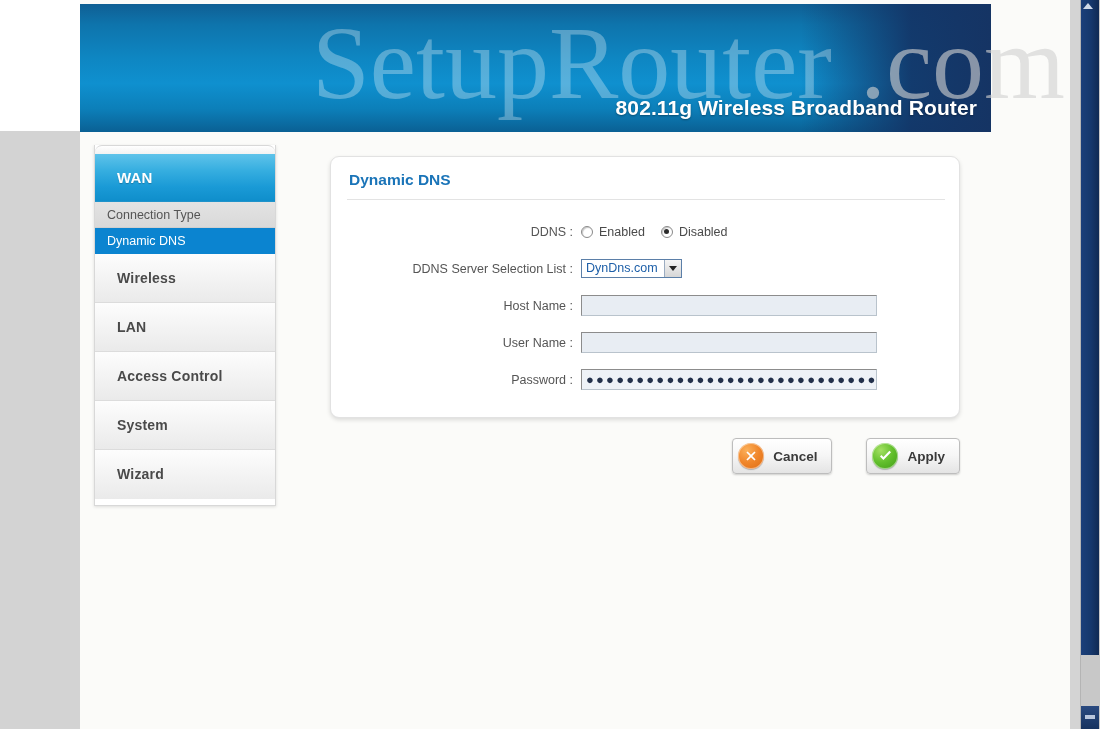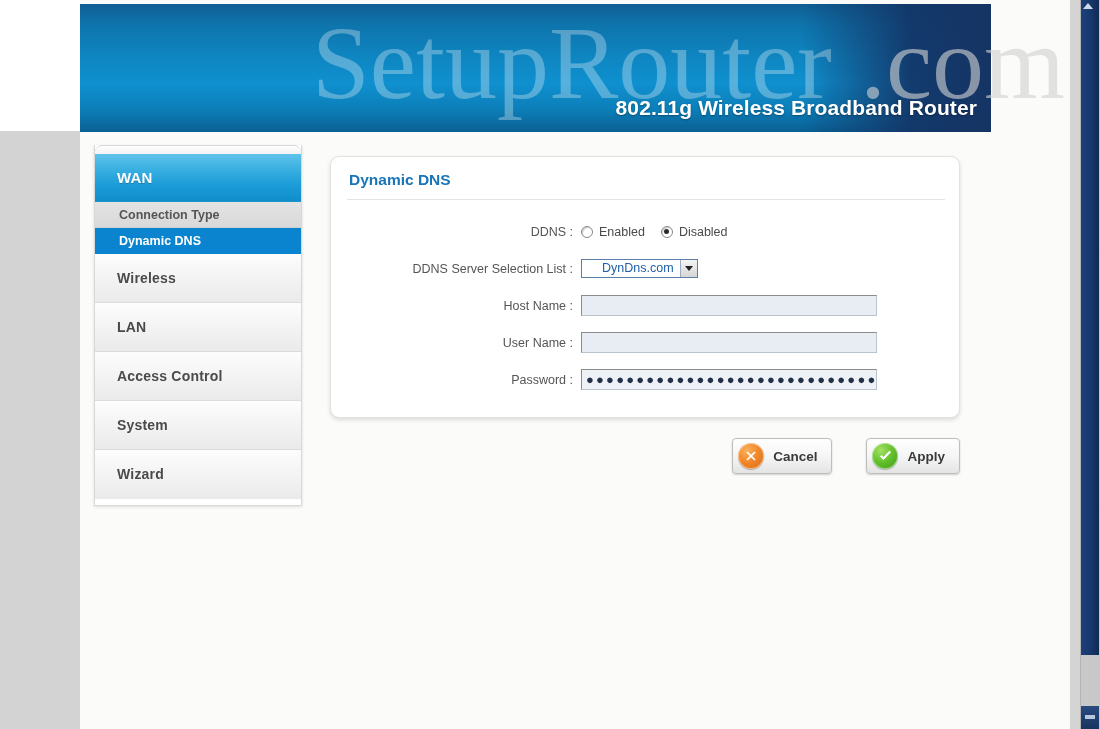--- a/index.html
+++ b/index.html
@@ -97,21 +97,21 @@
   }
   .watermark .wm-tail {
     color: rgba(208,208,208,0.62);
     margin-left: 28px;
   }
 
   
   .sidebar {
     position: absolute;
     left: 14px; top: 145px;
-    width: 208px;
+    width: 182px;
     background: #ffffff;
     border: 1px solid #d8d8d8;
     border-top: none;
     box-sizing: border-box;
     box-shadow: 0 1px 3px rgba(0,0,0,.12);
     padding-bottom: 6px;
   }
   .sidebar-top-cap {
     height: 8px;
     background: linear-gradient(180deg, #ffffff 0%, #f2f2f2 100%);
@@ -127,27 +127,26 @@
     font-size: 15px;
     font-weight: bold;
     background: linear-gradient(180deg, #5fc3ea 0%, #36aee0 35%, #1a9ad6 70%, #0f8ecb 100%);
     border-bottom: 1px solid #1f93ca;
     letter-spacing: .2px;
     text-shadow: 0 1px 1px rgba(0,0,0,.22);
   }
   .nav-sub {
     height: 26px;
     line-height: 26px;
-    padding-left: 24px;
+    padding-left: 12px;
     box-sizing: border-box;
     font-size: 12.5px;
     color: #555555;
     background: linear-gradient(180deg, #e3e3e3 0%, #d9d9d9 100%);
     border-bottom: 1px solid #cfcfcf;
-    font-weight: bold;
   }
   .nav-sub.selected {
     background: #0b84d0;
     color: #ffffff;
     border-bottom: 1px solid #0b84d0;
   }
   .nav-item {
     height: 49px;
     line-height: 49px;
     padding-left: 22px;
@@ -243,21 +242,20 @@
   }
 
   
   .select-box {
     display: inline-flex;
     align-items: center;
     height: 19px;
     border: 1px solid #5b7fa8;
     background: #ffffff;
     box-sizing: border-box;
-    padding-left: 16px;
   }
   .select-value {
     padding: 0 6px 0 4px;
     font-size: 12.5px;
     color: #1d5fa8;
     line-height: 17px;
     white-space: nowrap;
   }
   .select-arrow {
     width: 16px; height: 17px;

